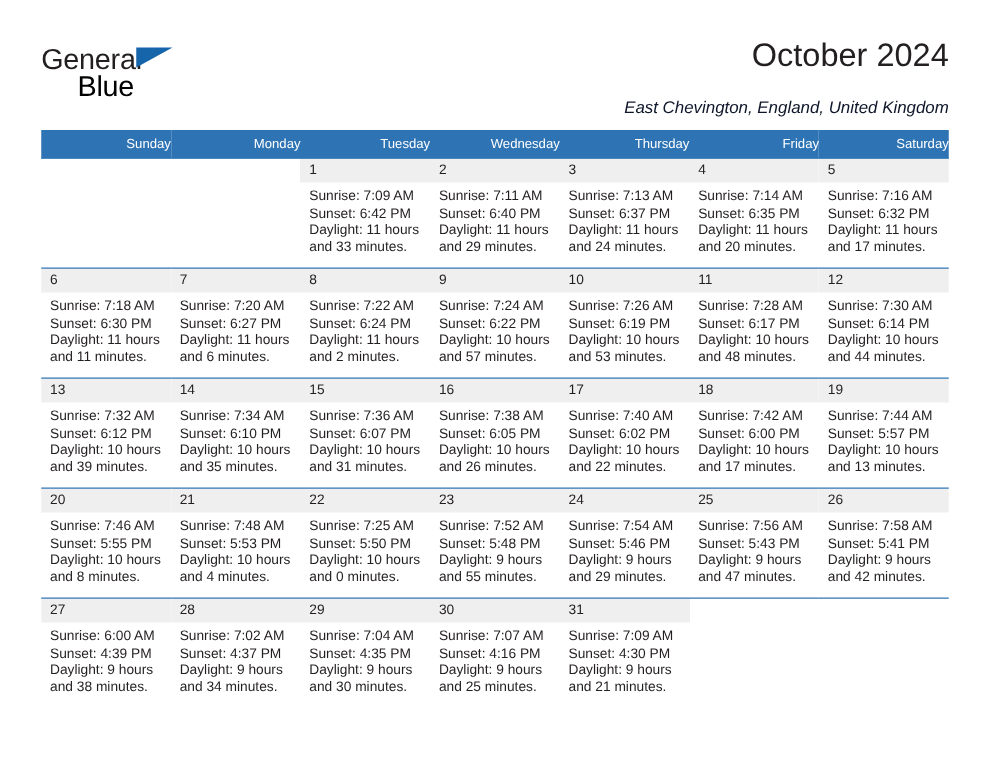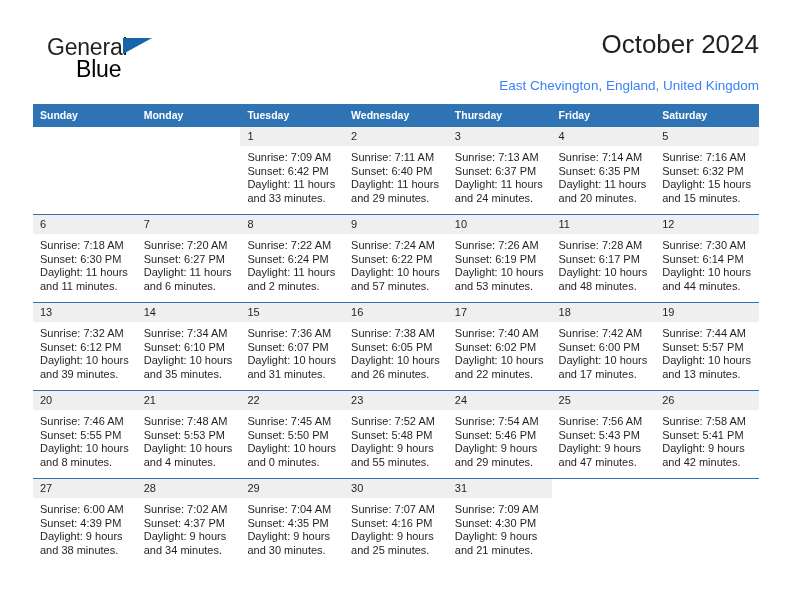--- a/index.html
+++ b/index.html
@@ -23,21 +23,21 @@
   .header {
     position: absolute;
     left: 33px;
     top: 28px;
     width: 726px;
     height: 70px;
   }
 
   .logo {
     position: absolute;
-    left: 14px;
+    left: 0px;
     top: 6px;
     width: 120px;
     height: 52px;
     text-align: right;
   }
   .logo-general {
     position: absolute;
     left: 0px;
     top: 0px;
     font-size: 23px;
@@ -74,42 +74,43 @@
     text-align: left;
     white-space: nowrap;
     line-height: 32px;
     font-weight: normal;
   }
   .subtitle {
     position: absolute;
     right: 0px;
     top: 50px;
     font-size: 13.5px;
-    color: #3b82f6;
+    color: #0f172a;
     text-align: right;
     white-space: nowrap;
     line-height: 16px;
+    font-style: italic;
   }
 
   
   .calendar {
     position: absolute;
     left: 33px;
     top: 104px;
     width: 726px;
     border-collapse: collapse;
     table-layout: fixed;
   }
 
   .calendar th {
     background: #2e74b5;
     color: #ffffff;
     font-size: 10.5px;
-    font-weight: bold;
-    text-align: left;
+    font-weight: normal;
+    text-align: right;
     padding: 5px 0 5px 7px;
     height: 21px;
     border: none;
   }
 
   .calendar td {
     vertical-align: top;
     padding: 0;
     border: none;
     border-top: 1.6px solid #2e74b5;
@@ -205,21 +206,21 @@
               <div>Sunrise: 7:14 AM</div>
               <div>Sunset: 6:35 PM</div>
               <div class="wrapline">Daylight: 11 hours and 20 minutes.</div>
             </div>
           </td>
           <td class="">
             <div class="daynum">5</div>
             <div class="cellbody">
               <div>Sunrise: 7:16 AM</div>
               <div>Sunset: 6:32 PM</div>
-              <div class="wrapline">Daylight: 15 hours and 15 minutes.</div>
+              <div class="wrapline">Daylight: 11 hours and 17 minutes.</div>
             </div>
           </td>
         </tr>
         <tr>
           <td class="">
             <div class="daynum">6</div>
             <div class="cellbody">
               <div>Sunrise: 7:18 AM</div>
               <div>Sunset: 6:30 PM</div>
               <div class="wrapline">Daylight: 11 hours and 11 minutes.</div>
@@ -345,21 +346,21 @@
             <div class="daynum">21</div>
             <div class="cellbody">
               <div>Sunrise: 7:48 AM</div>
               <div>Sunset: 5:53 PM</div>
               <div class="wrapline">Daylight: 10 hours and 4 minutes.</div>
             </div>
           </td>
           <td class="">
             <div class="daynum">22</div>
             <div class="cellbody">
-              <div>Sunrise: 7:45 AM</div>
+              <div>Sunrise: 7:25 AM</div>
               <div>Sunset: 5:50 PM</div>
               <div class="wrapline">Daylight: 10 hours and 0 minutes.</div>
             </div>
           </td>
           <td class="">
             <div class="daynum">23</div>
             <div class="cellbody">
               <div>Sunrise: 7:52 AM</div>
               <div>Sunset: 5:48 PM</div>
               <div class="wrapline">Daylight: 9 hours and 55 minutes.</div>

